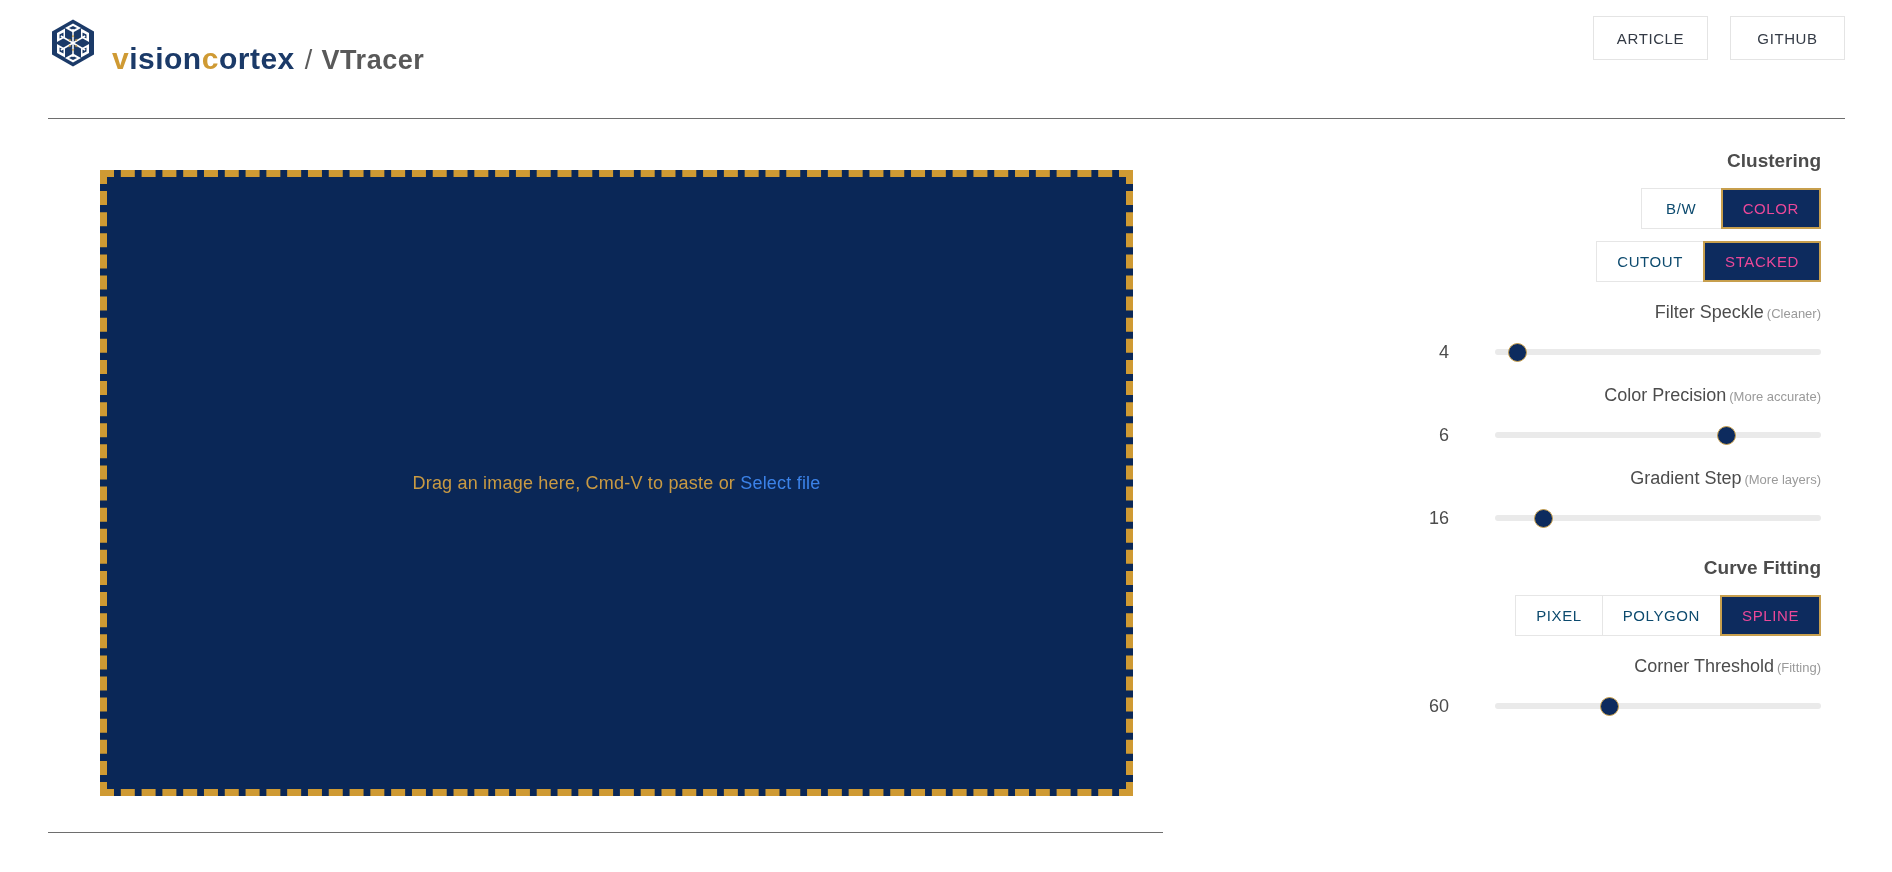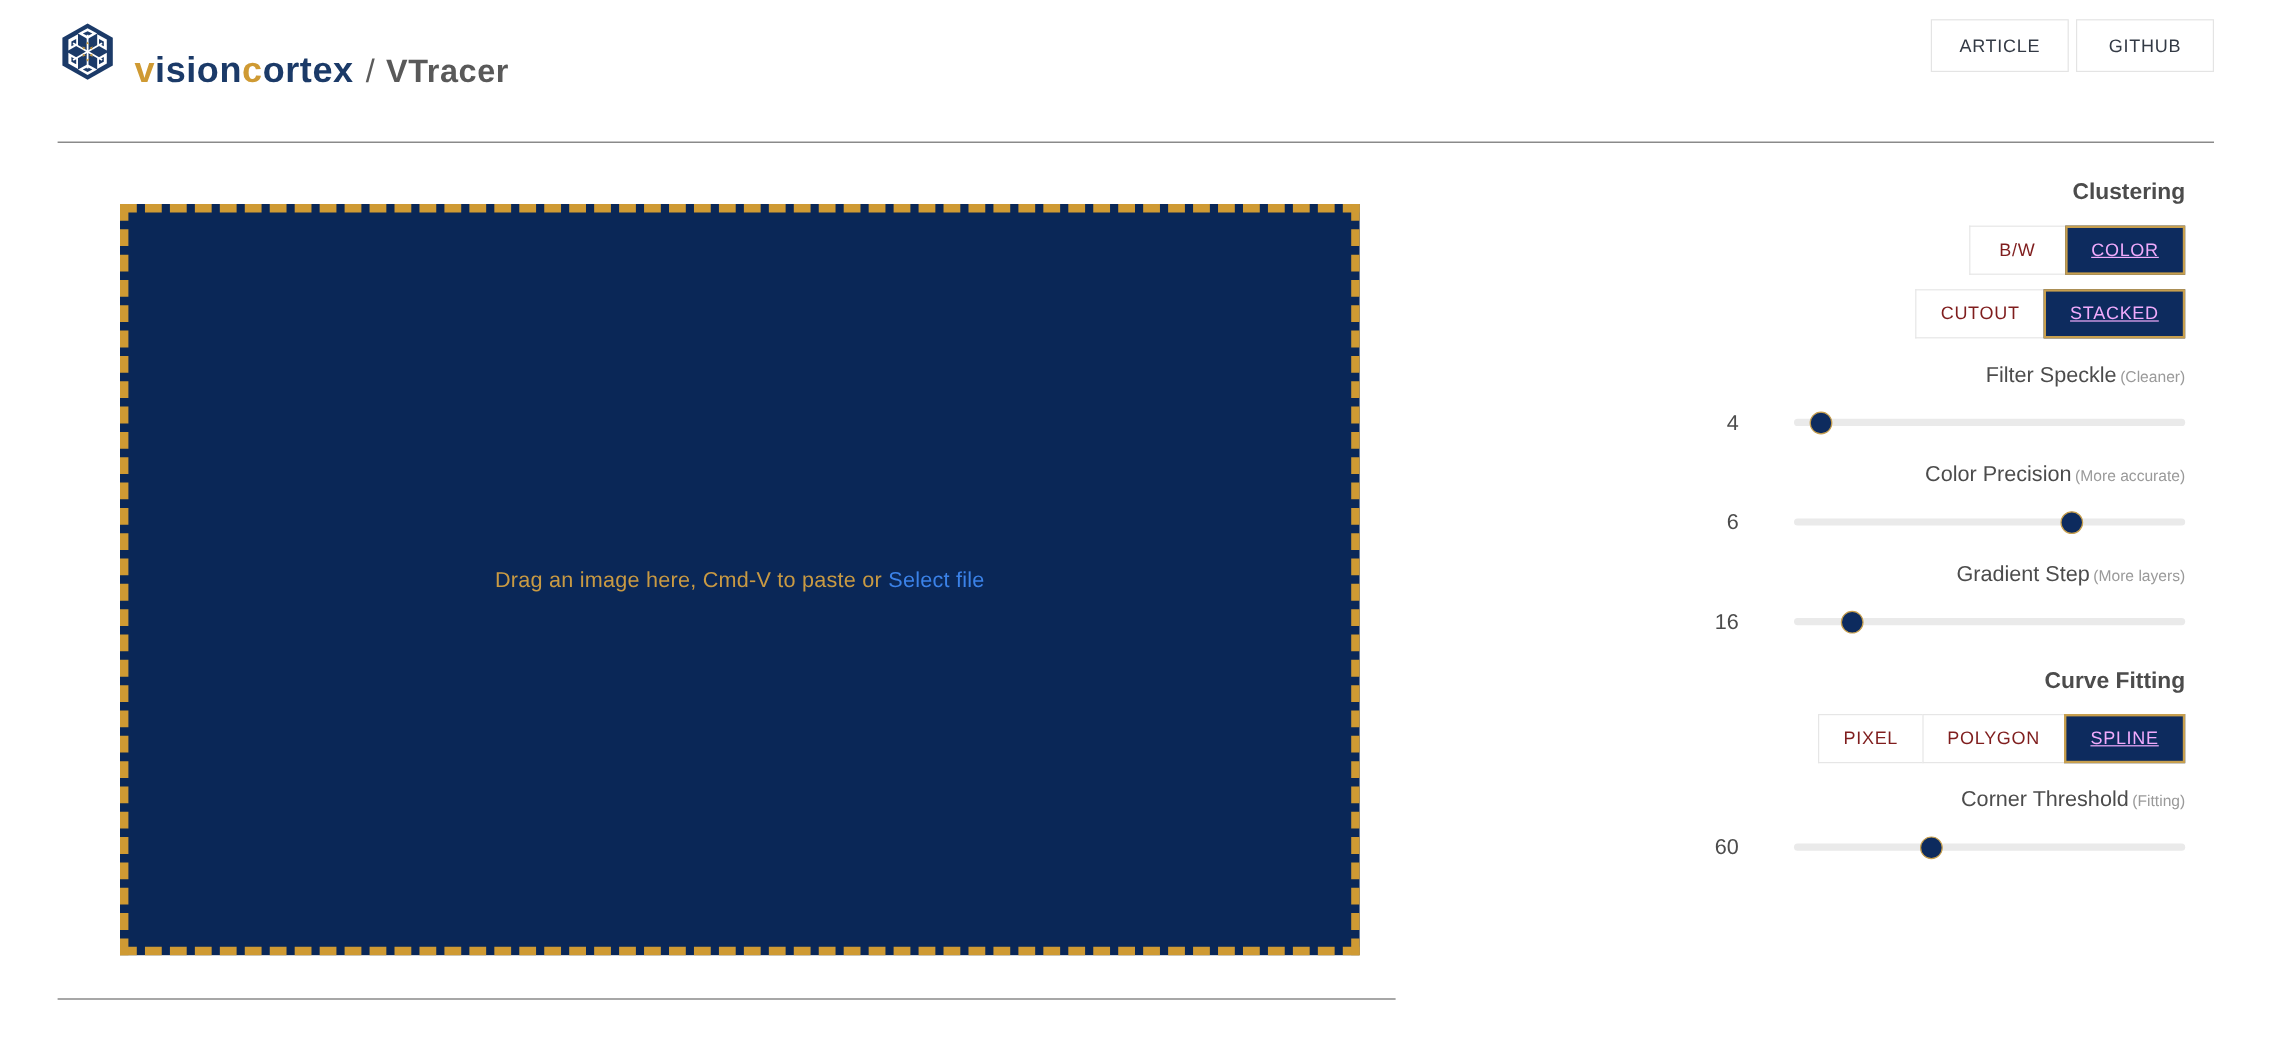--- a/index.html
+++ b/index.html
@@ -49,21 +49,21 @@
     color: #595959;
     font-size: 27px;
     font-weight: bold;
   }
 
   .header-actions {
     position: absolute;
     right: 47px; top: 16px;
     display: flex;
     align-items: stretch;
-    gap: 6px;
+    gap: 22px;
   }
   .hbtn {
     height: 44px;
     min-width: 115px;
     padding: 0 22px;
     display: flex;
     align-items: center;
     justify-content: center;
     font-size: 15px;
     letter-spacing: 0.6px;
@@ -144,31 +144,30 @@
     min-width: 80px;
     padding: 0 20px;
     display: flex;
     align-items: center;
     justify-content: center;
     font-size: 15px;
     letter-spacing: 0.6px;
     background: #ffffff;
     border: 1px solid #e6e6e6;
     border-right-width: 0;
-    color: #7f1d1d;
+    color: #0c4a6e;
     cursor: pointer;
     white-space: nowrap;
   }
   .seg-btn:last-child { border-right-width: 1px; }
   .seg-btn.active {
     background: #0d2b5e;
     border: 2px solid #c79f4e;
-    color: #f0abfc;
+    color: #ec4899;
     z-index: 2;
-    text-decoration: underline;
   }
   .seg-btn.w-wide { min-width: 100px; }
 
   .slider-label {
     text-align: right;
     font-size: 18px;
     color: #4c4c4c;
     margin: 20px 0 0 0;
     white-space: nowrap;
   }

